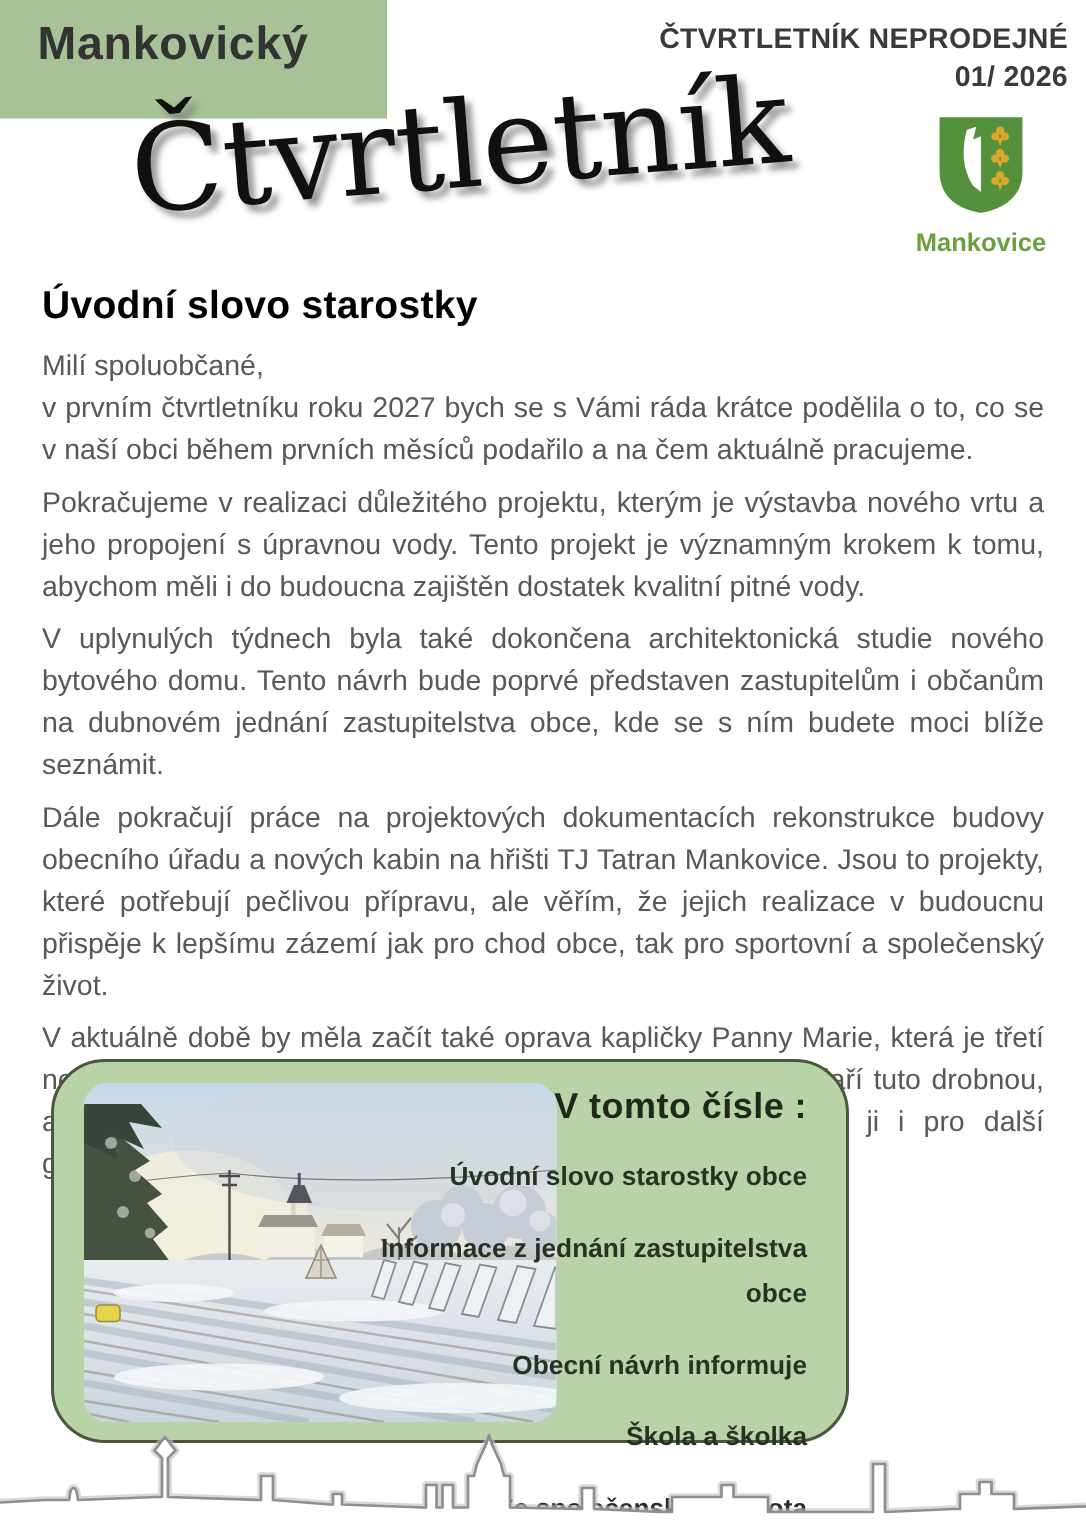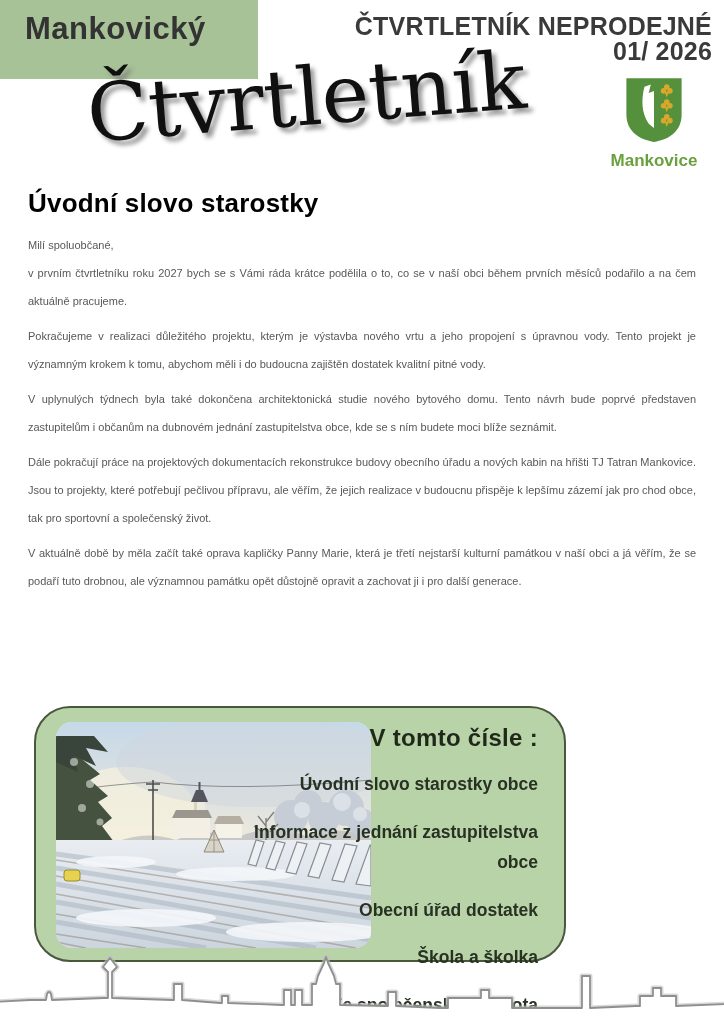--- a/index.html
+++ b/index.html
@@ -15,21 +15,21 @@
     position: absolute; left: 0; top: 0; width: 258px; height: 79px;
     background: #a7c296;
   }
   .masthead-name-top {
     position: absolute; left: 25px; top: 11px; width: 320px;
     font-size: 31px; font-weight: 700; letter-spacing: 0.5px;
     color: #333333; white-space: nowrap;
   }
   .issue-block {
     position: absolute; right: 12px; top: 14px; text-align: right;
-    color: #3a3a3a; font-weight: 700; line-height: 25px; font-size: 25px;
+    color: #3a3a3a; font-weight: 700; line-height: 25px; font-size: 19px;
     letter-spacing: 0.2px;
   }
   .masthead-name-main {
     position: absolute; left: 88px; top: 64px; width: 500px;
     font-family: "DejaVu Serif", serif; font-size: 80px; color: #101010;
     transform: rotate(-4.5deg); transform-origin: 10% 60%;
     text-shadow: 4px 5px 4px rgba(120,120,120,0.75);
     white-space: nowrap;
   }
   .logo-wrap {
@@ -40,21 +40,21 @@
     margin-top: 3px; color: #6aa03e; font-weight: 700; font-size: 17px;
   }
 
   
   .article-title {
     position: absolute; left: 28px; top: 188px;
     font-size: 26px; font-weight: 700; color: #000000; letter-spacing: 0.2px;
   }
   .article-body {
     position: absolute; left: 28px; top: 231px; width: 668px;
-    font-size: 11px; line-height: 28px; color: #585858;
+    font-size: 19px; line-height: 28px; color: #585858;
     text-align: justify;
   }
   .article-body p { margin-bottom: 7px; }
   .salutation { display: block; text-align: left; }
 
   
   .toc-panel {
     position: absolute; left: 34px; top: 706px; width: 532px; height: 256px;
     background: #b9d3a9; border: 2px solid #49573d; border-radius: 36px;
   }
@@ -241,21 +241,21 @@
         </g>
 
         <rect x="8" y="148" width="16" height="11" rx="3" fill="#e5d24e" stroke="#9a8c2e" stroke-width="1"></rect>
       </svg>
     </div>
 
     <div class="toc-list">
       <div class="toc-title">V tomto čísle :</div>
       <div class="toc-item">Úvodní slovo starostky obce</div>
       <div class="toc-item">Informace z jednání zastupitelstva obce</div>
-      <div class="toc-item">Obecní úřad dostatek</div>
+      <div class="toc-item">Obecní návrh informuje</div>
       <div class="toc-item">Škola a školka</div>
       <div class="toc-item">Ze společenského života</div>
       <div class="toc-item">Okénko kronikáře</div>
       <div class="toc-item">Kalendář akcí</div>
     </div>
   </div>
 
   <div class="skyline">
     <svg width="724" height="78" viewBox="0 0 724 78" aria-hidden="true">
       <g fill="#ffffff" stroke-linejoin="round" stroke-linecap="round">

